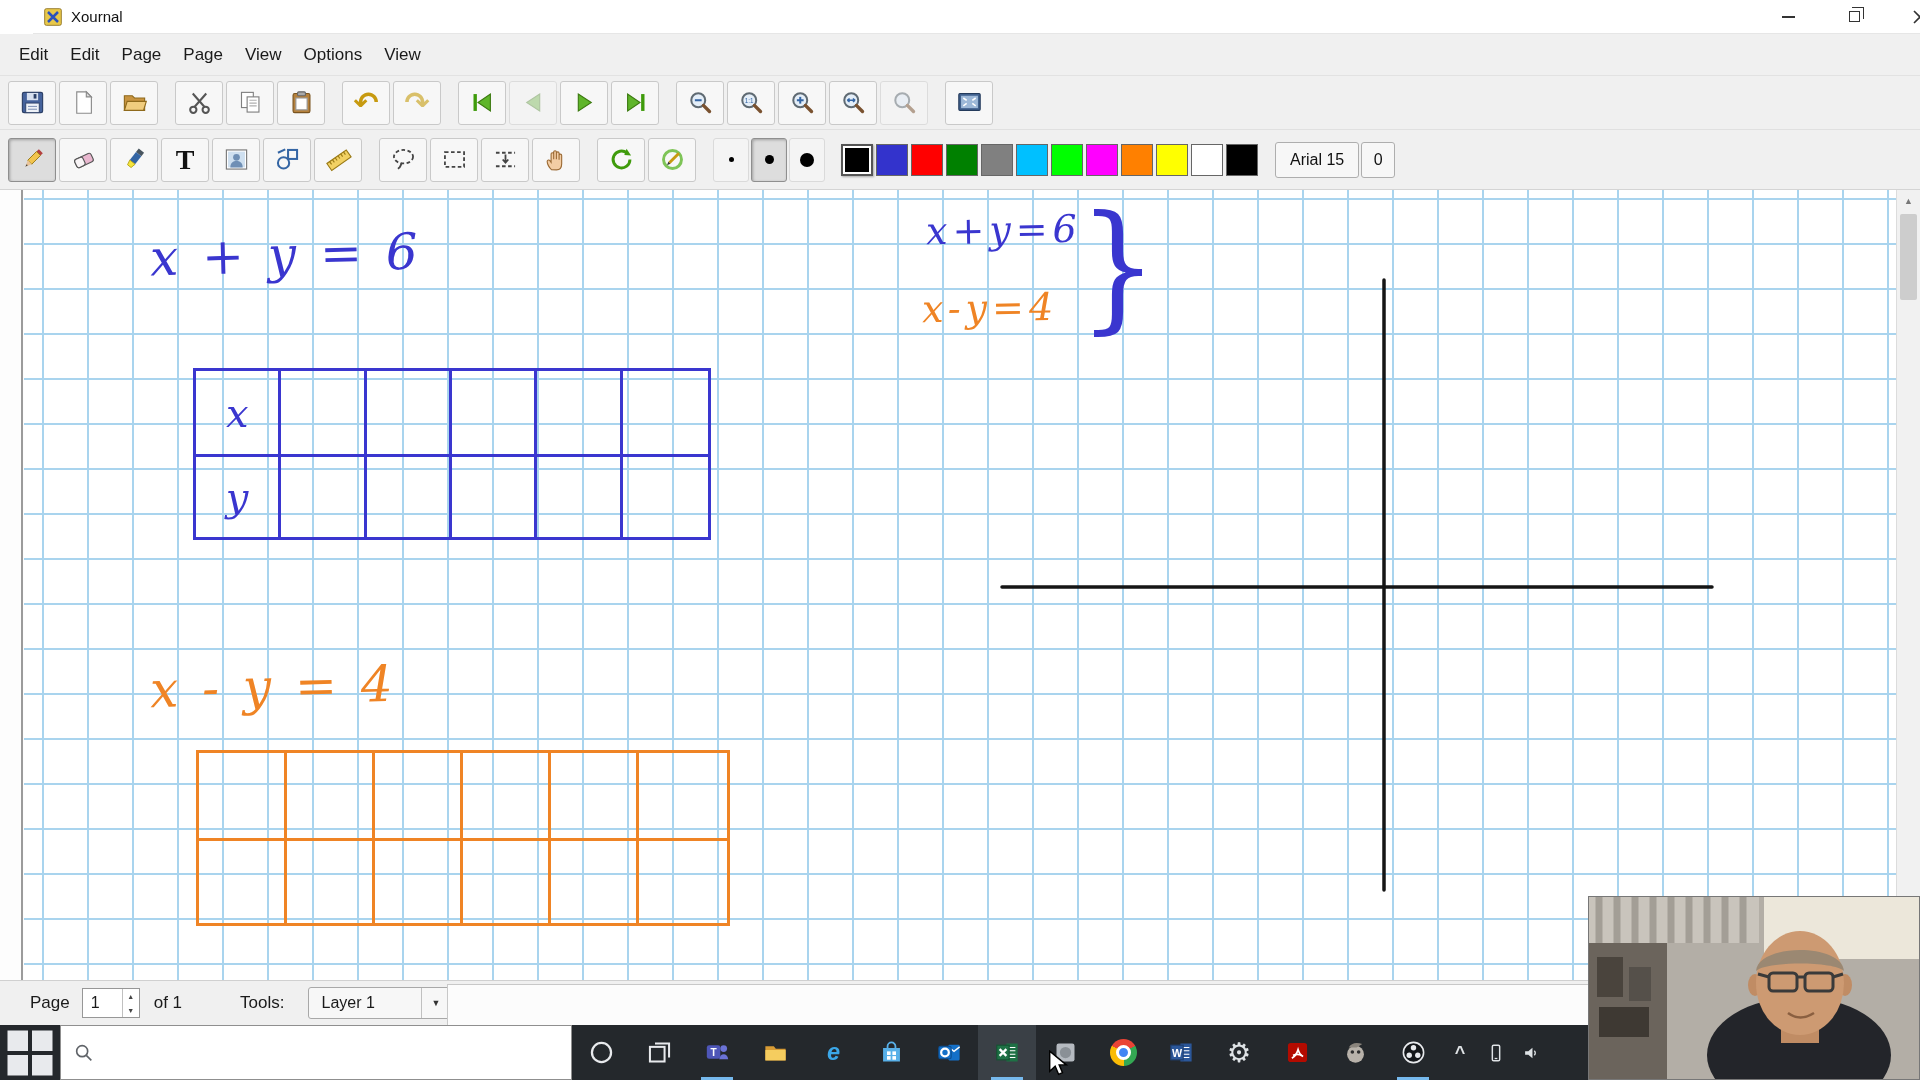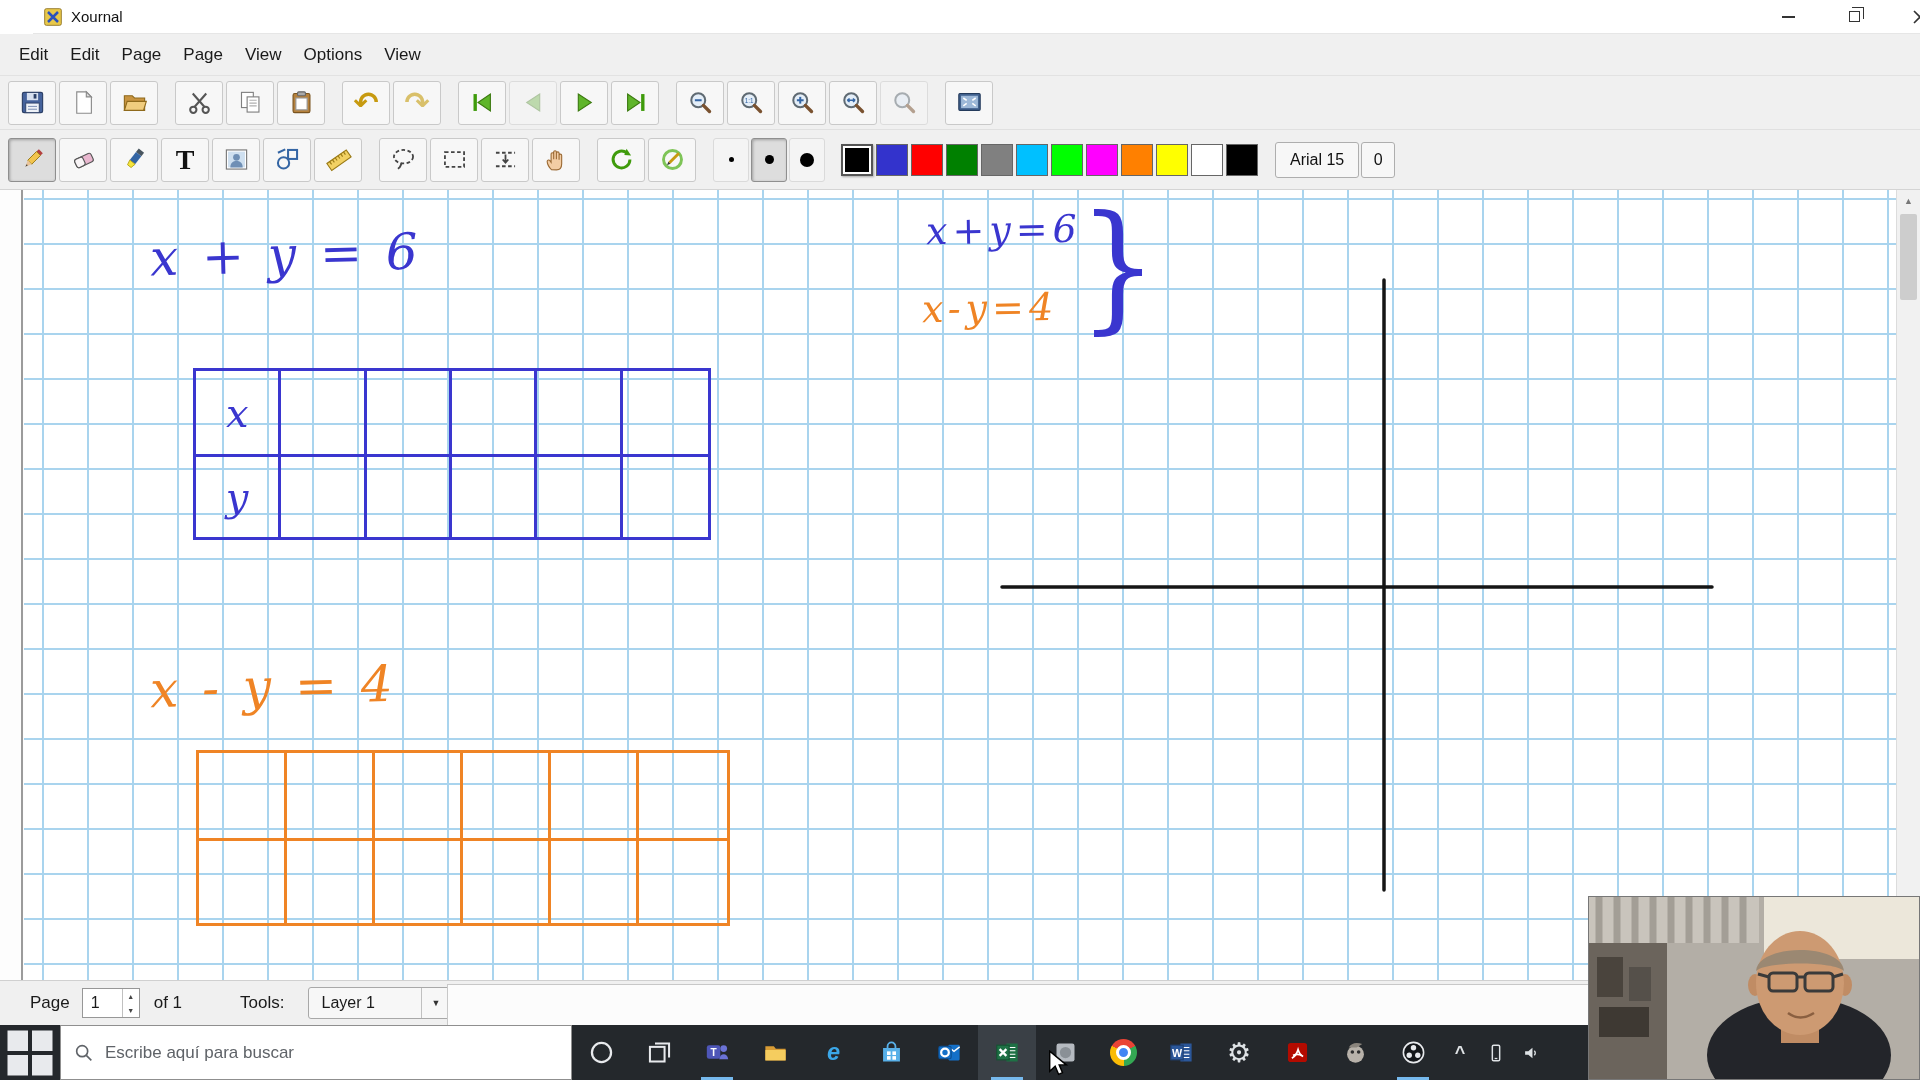--- a/index.html
+++ b/index.html
@@ -488,21 +488,20 @@
         <rect x="12.8" y="3" width="8.2" height="8.2" fill="#e8eaed"></rect>
         <rect x="3" y="12.8" width="8.2" height="8.2" fill="#e8eaed"></rect>
         <rect x="12.8" y="12.8" width="8.2" height="8.2" fill="#e8eaed"></rect>
       </svg>
     </div>
     <div class="tb-search">
       <svg viewBox="0 0 24 24">
         <circle cx="10" cy="10" r="6" fill="none" stroke="#5f6368" stroke-width="1.8"></circle>
         <line x1="14.5" y1="14.5" x2="20" y2="20" stroke="#5f6368" stroke-width="1.8"></line>
       </svg>
-      <input type="text" readonly="" placeholder="Escribe aquí para buscar" style="">
     </div>
     <div class="tb-app">
       <svg class="aic" viewBox="0 0 24 24">
         <circle cx="12" cy="12" r="8.5" fill="none" stroke="#e8eaed" stroke-width="2"></circle>
       </svg>
     </div>
     <div class="tb-app">
       <svg class="aic" viewBox="0 0 24 24">
         <rect x="3.5" y="7" width="13" height="13" fill="none" stroke="#e8eaed" stroke-width="1.8"></rect>
         <path d="M8 4h12.5v12.5" fill="none" stroke="#e8eaed" stroke-width="1.8"></path>

